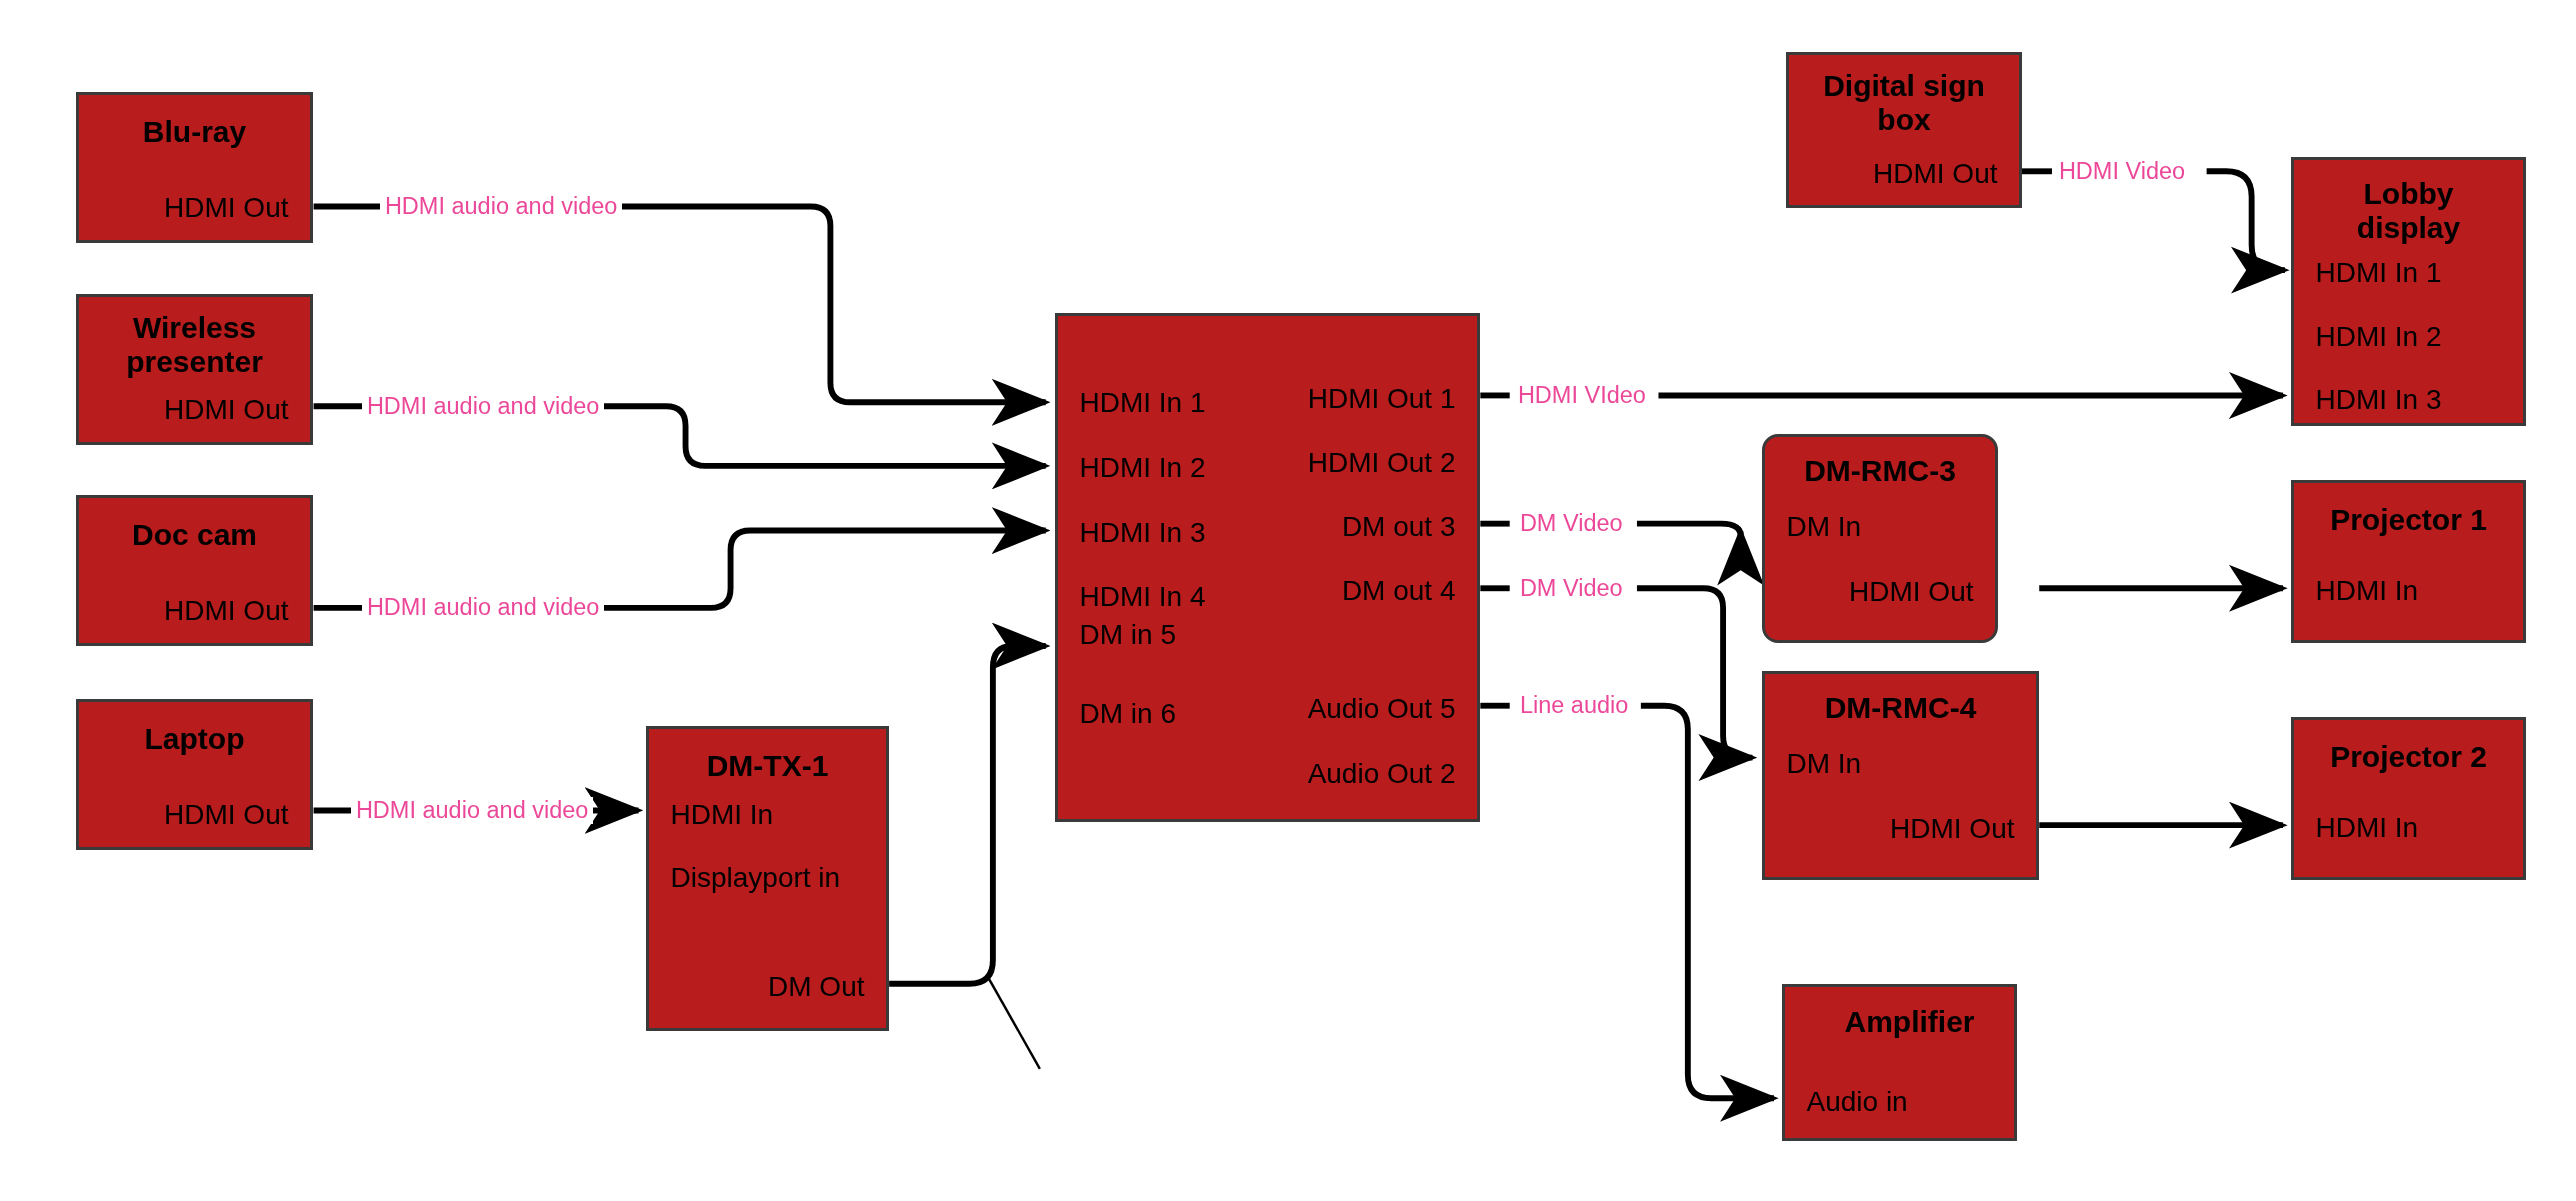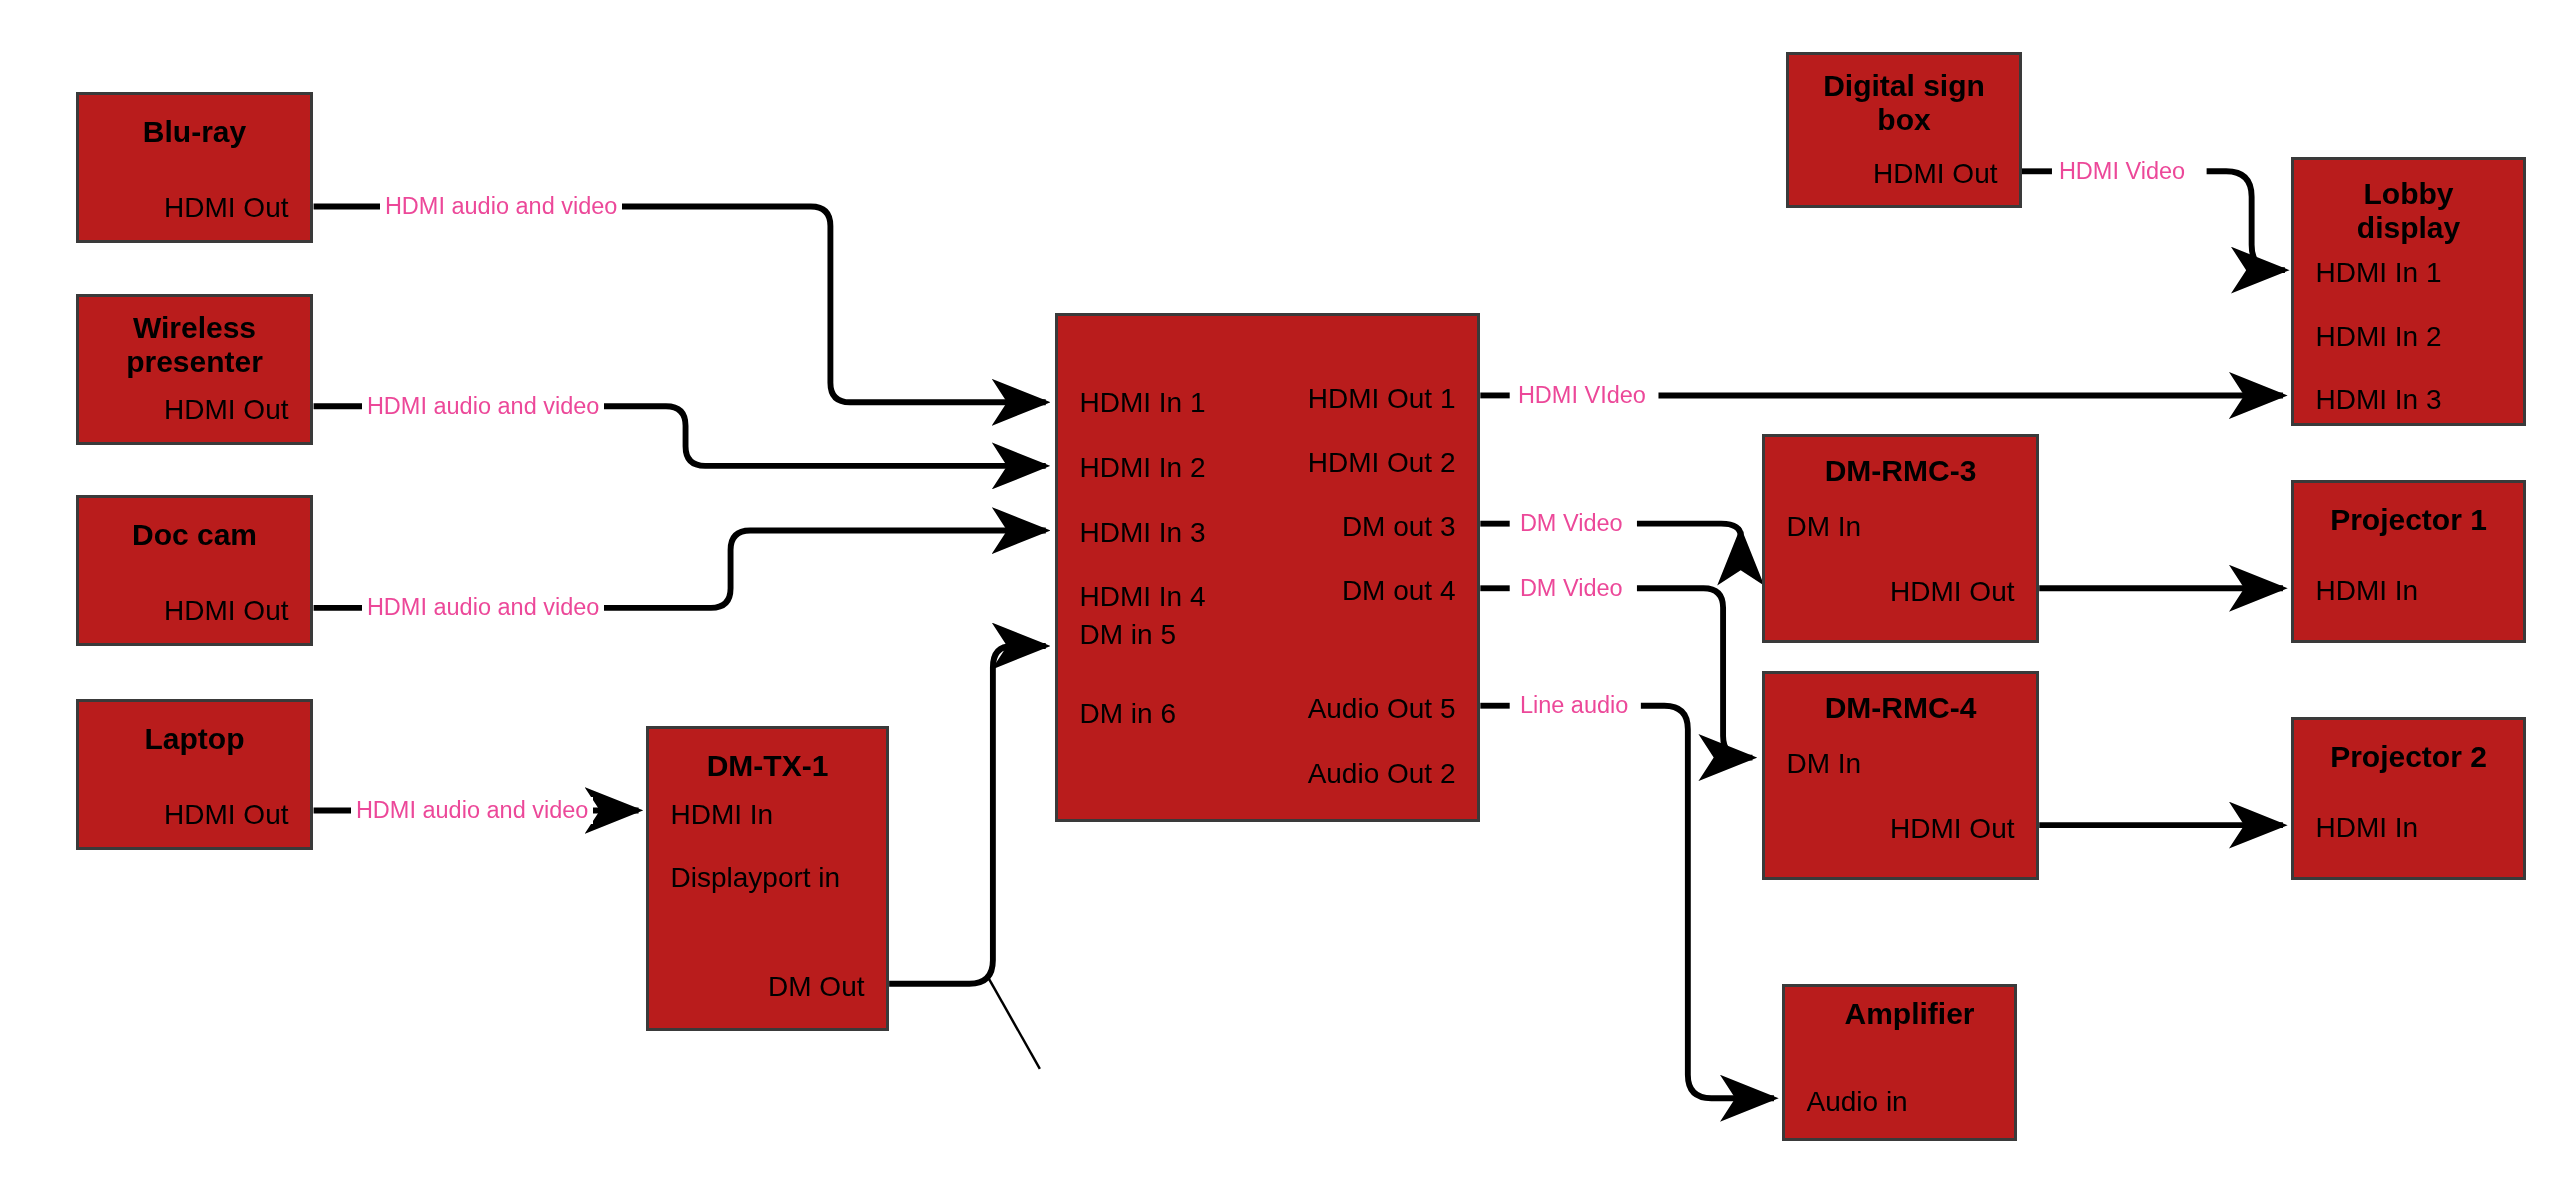--- a/index.html
+++ b/index.html
@@ -176,21 +176,21 @@
   </div>
 
   <div class="node" style="left:2291px; top:157px; width:235px; height:269px;">
     <div class="node-title" style="top:16.6px;">Lobby
 display</div>
     <div class="port left" style="top:98px;">HDMI In 1</div>
     <div class="port left" style="top:162px;">HDMI In 2</div>
     <div class="port left" style="top:225px;">HDMI In 3</div>
   </div>
 
-  <div class="node" style="left:1762px; top:434px; width:277px; height:209px;">
+  <div class="node" style="left:1762px; top:434px; width:236px; height:209px;border-radius:16px;">
     <div class="node-title" style="top:16.6px;">DM-RMC-3</div>
     <div class="port left" style="top:75px;">DM In</div>
     <div class="port right" style="top:140px;">HDMI Out</div>
   </div>
 
   <div class="node" style="left:1762px; top:671px; width:277px; height:209px;">
     <div class="node-title" style="top:16.6px;">DM-RMC-4</div>
     <div class="port left" style="top:75px;">DM In</div>
     <div class="port right" style="top:140px;">HDMI Out</div>
   </div>
@@ -199,21 +199,21 @@
     <div class="node-title" style="top:19.6px;">Projector 1</div>
     <div class="port left" style="top:93px;">HDMI In</div>
   </div>
 
   <div class="node" style="left:2291px; top:717px; width:235px; height:163px;">
     <div class="node-title" style="top:19.6px;">Projector 2</div>
     <div class="port left" style="top:93px;">HDMI In</div>
   </div>
 
   <div class="node" style="left:1782px; top:984px; width:235px; height:157px;">
-    <div class="node-title" style="top:10px;padding-left:20px;">Amplifier</div>
+    <div class="node-title" style="top:18px;padding-left:20px;">Amplifier</div>
     <div class="port left" style="top:100px;">Audio in</div>
   </div>
 
   <div class="wire-label" style="left:380px; top:193px;">HDMI audio and video</div>
 
   <div class="wire-label" style="left:362px; top:393px;">HDMI audio and video</div>
 
   <div class="wire-label" style="left:362px; top:594px;">HDMI audio and video</div>
 
   <div class="wire-label" style="left:351px; top:797px;">HDMI audio and video</div>

